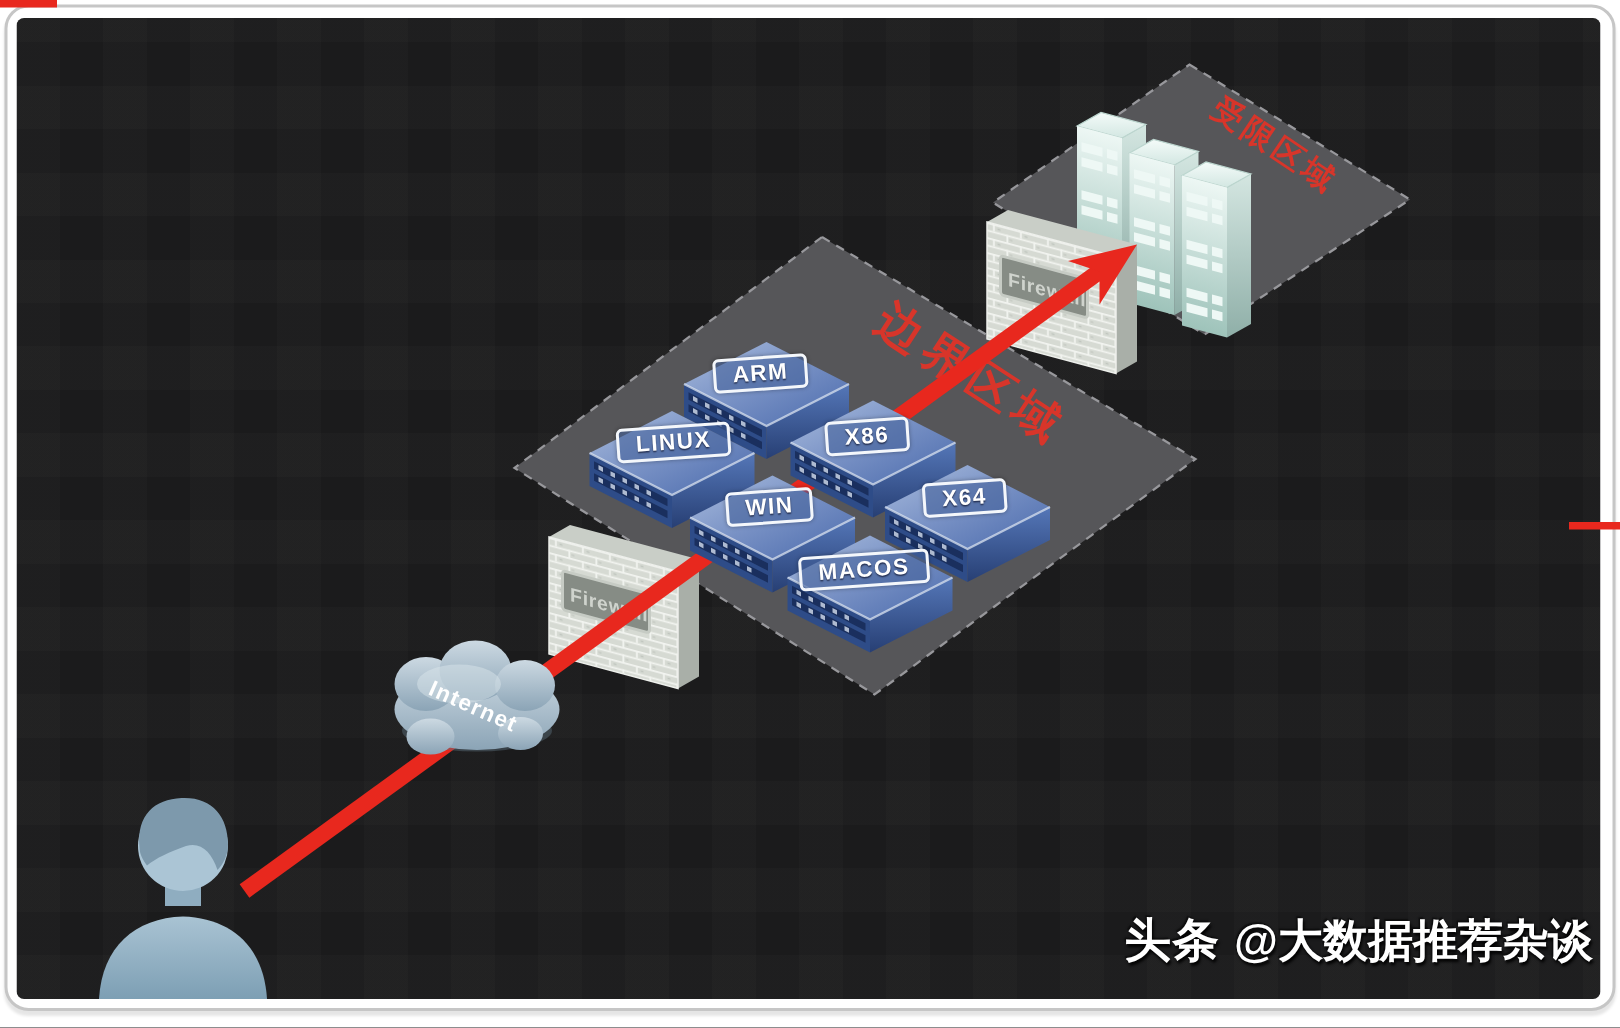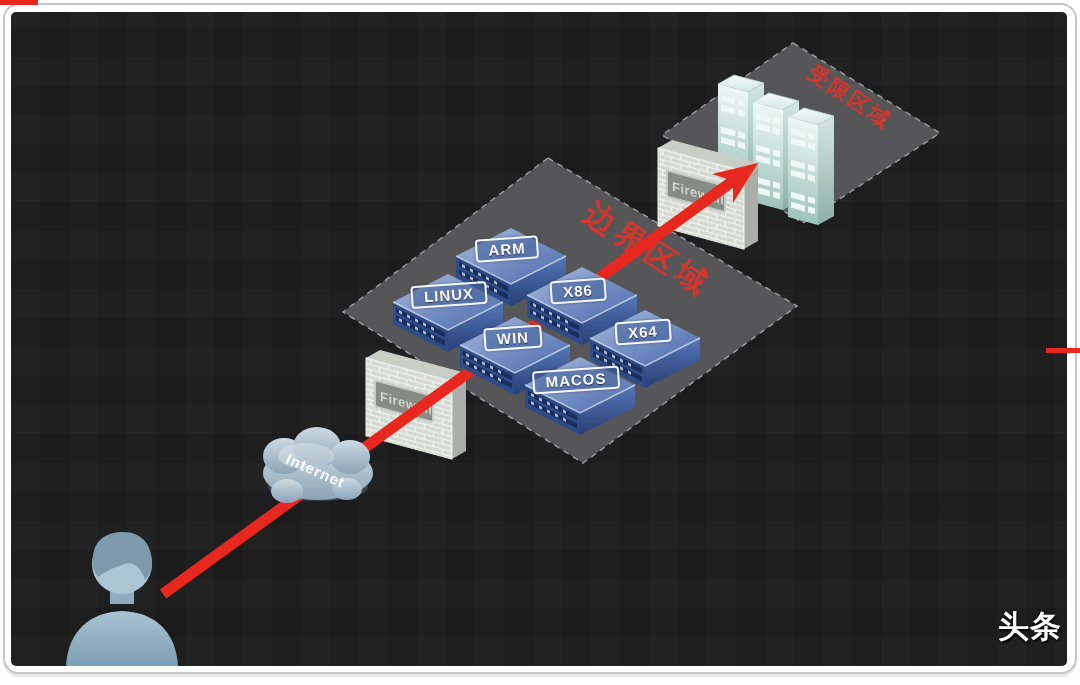--- a/index.html
+++ b/index.html
@@ -350,13 +350,14 @@
 <div class="srv-label" style="left:578px;top:291px;">X86</div>
 <div class="srv-label" style="left:513px;top:338px;">WIN</div>
 <div class="srv-label" style="left:643px;top:332px;">X64</div>
 <div class="srv-label" style="left:576px;top:380px;">MACOS</div>
 
 <div class="tick tick-left"></div>
 <div class="tick tick-right"></div>
 
 <div class="watermark">
   <span class="brand">头条</span>
+  <span class="handle">@大数据推荐杂谈</span>
 </div>
 
 </body></html>

